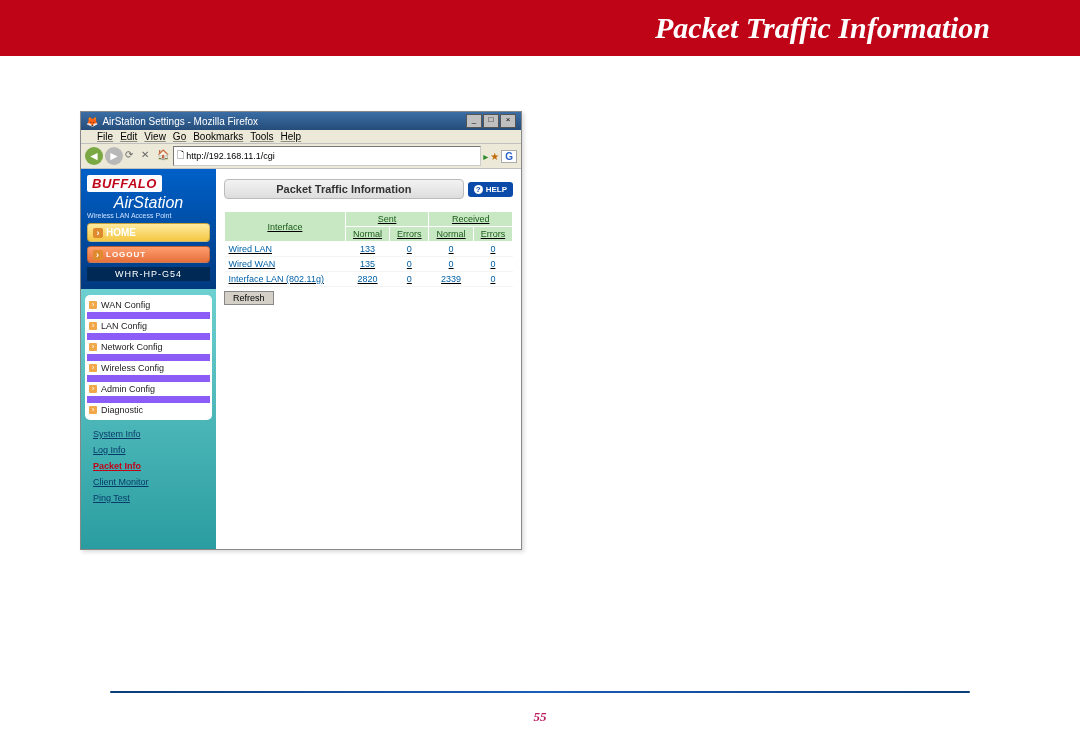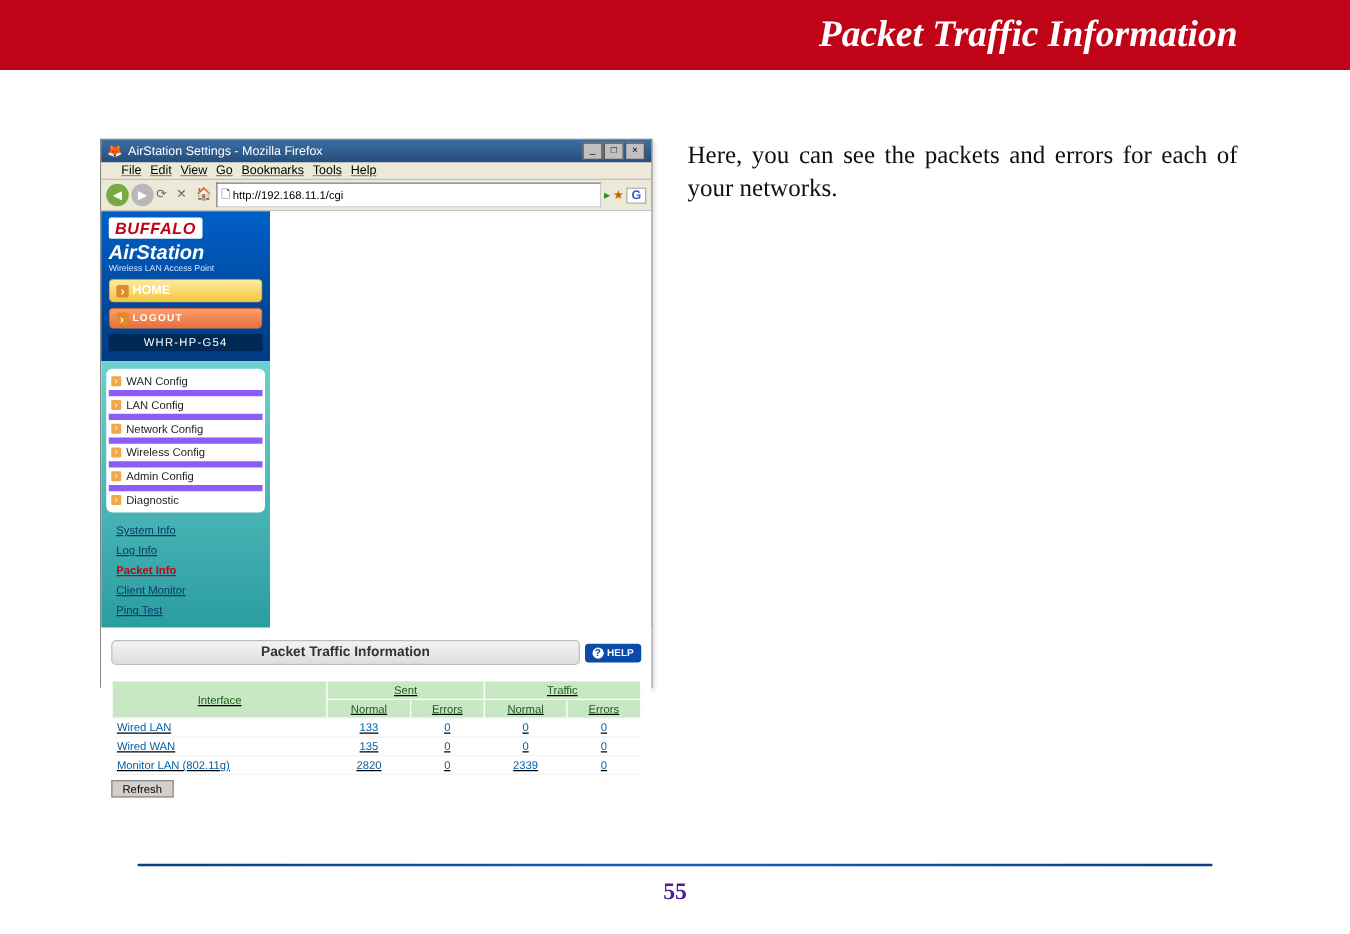--- a/index.html
+++ b/index.html
@@ -83,21 +83,20 @@
     padding:1px 3px;
     font-size:9px;
     display:flex;
     align-items:center;
     gap:2px;
   }
   .browser-body {
     display:flex;
     height: 380px;
     background:#fff;
-    flex-direction:column;
   }
   .sidebar {
     width: 135px;
     display:flex;
     flex-direction:column;
   }
   .sidebar-top {
     background: linear-gradient(#0060c8,#003a80);
     color:#fff;
     padding:5px 6px 8px 6px;
@@ -108,23 +107,24 @@
     font-weight:bold;
     font-size:13px;
     padding:1px 5px;
     border-radius:2px;
     display:inline-block;
     font-style:italic;
     letter-spacing:0.5px;
   }
   .airstation {
     font-size:16px;
-    font-weight:bold;
+    font-weight:normal;
     font-style:italic;
     margin-top:2px;
+    text-align:center;
   }
   .airstation-sub { font-size:7px; color:#cde0ff;}
   .big-btn {
     margin:4px 0;
     padding:3px 6px 3px 18px;
     border-radius:4px;
     font-size:10px;
     font-weight:bold;
     position:relative;
     border:1px solid rgba(0,0,0,0.2);
@@ -164,21 +164,21 @@
     background:#fff;
     border-radius:5px;
     padding:3px 2px;
     margin-bottom:6px;
   }
   .nav-item {
     font-size:9px;
     padding:2px 3px 2px 14px;
     position:relative;
     color:#222;
-    border-bottom:5px solid #8b5cf6;
+    border-bottom:7px solid #8b5cf6;
   }
   .nav-item:last-child{border-bottom:none;}
   .nav-item::before{
     content:"›";
     position:absolute;
     left:2px;
     top:50%;
     transform:translateY(-50%);
     background:#f0a848;
     color:#fff;
@@ -291,23 +291,24 @@
     width:860px;
     height:2px;
     background:linear-gradient(to right, #0a3d7a 0%, #1a5db8 50%, #0a3d7a 100%);
     border-radius:1px;
   }
   .page-num {
     position:absolute;
     bottom:22px;
     width:100%;
     text-align:center;
-    font-size:19px;
+    font-size:13px;
+    font-style:italic;
     font-weight:bold;
-    color:#4c1d95;
+    color:#be185d;
   }
 </style>
 </head>
 <body>
 
 <div class="red-header">
   <div class="red-header-title">Packet Traffic Information</div>
 </div>
 
 <div class="content-row">
@@ -387,21 +388,21 @@
           <div class="help-btn">
               <span>HELP</span>
             </div>
         </div>
 
         <table class="traffic">
           <tbody>
               <tr>
             <th rowspan="2">Interface</th>
             <th colspan="2">Sent</th>
-            <th colspan="2">Traffic</th>
+            <th colspan="2">Received</th>
           </tr>
           <tr>
             <th>Normal</th>
             <th>Errors</th>
             <th>Normal</th>
             <th>Errors</th>
           </tr>
           <tr>
             <td class="iface">Wired LAN</td>
             <td>133</td>
@@ -410,32 +411,31 @@
             <td>0</td>
           </tr>
           <tr>
             <td class="iface">Wired WAN</td>
             <td>135</td>
             <td>0</td>
             <td>0</td>
             <td>0</td>
           </tr>
           <tr>
-            <td class="iface">Monitor LAN (802.11g)</td>
+            <td class="iface">Interface LAN (802.11g)</td>
             <td>2820</td>
             <td>0</td>
             <td>2339</td>
             <td>0</td>
           </tr>
         </tbody>
           </table>
         <div class="refresh-btn"><span>Refresh</span></div>
       </div>
 
     </div>
   </div>
 
-  <div class="desc-text">Here, you can see the packets and errors for each of your networks.</div>
 
 </div>
 
 <div class="footer-rule"></div>
 <div class="page-num">55</div>
 
 </body></html>

